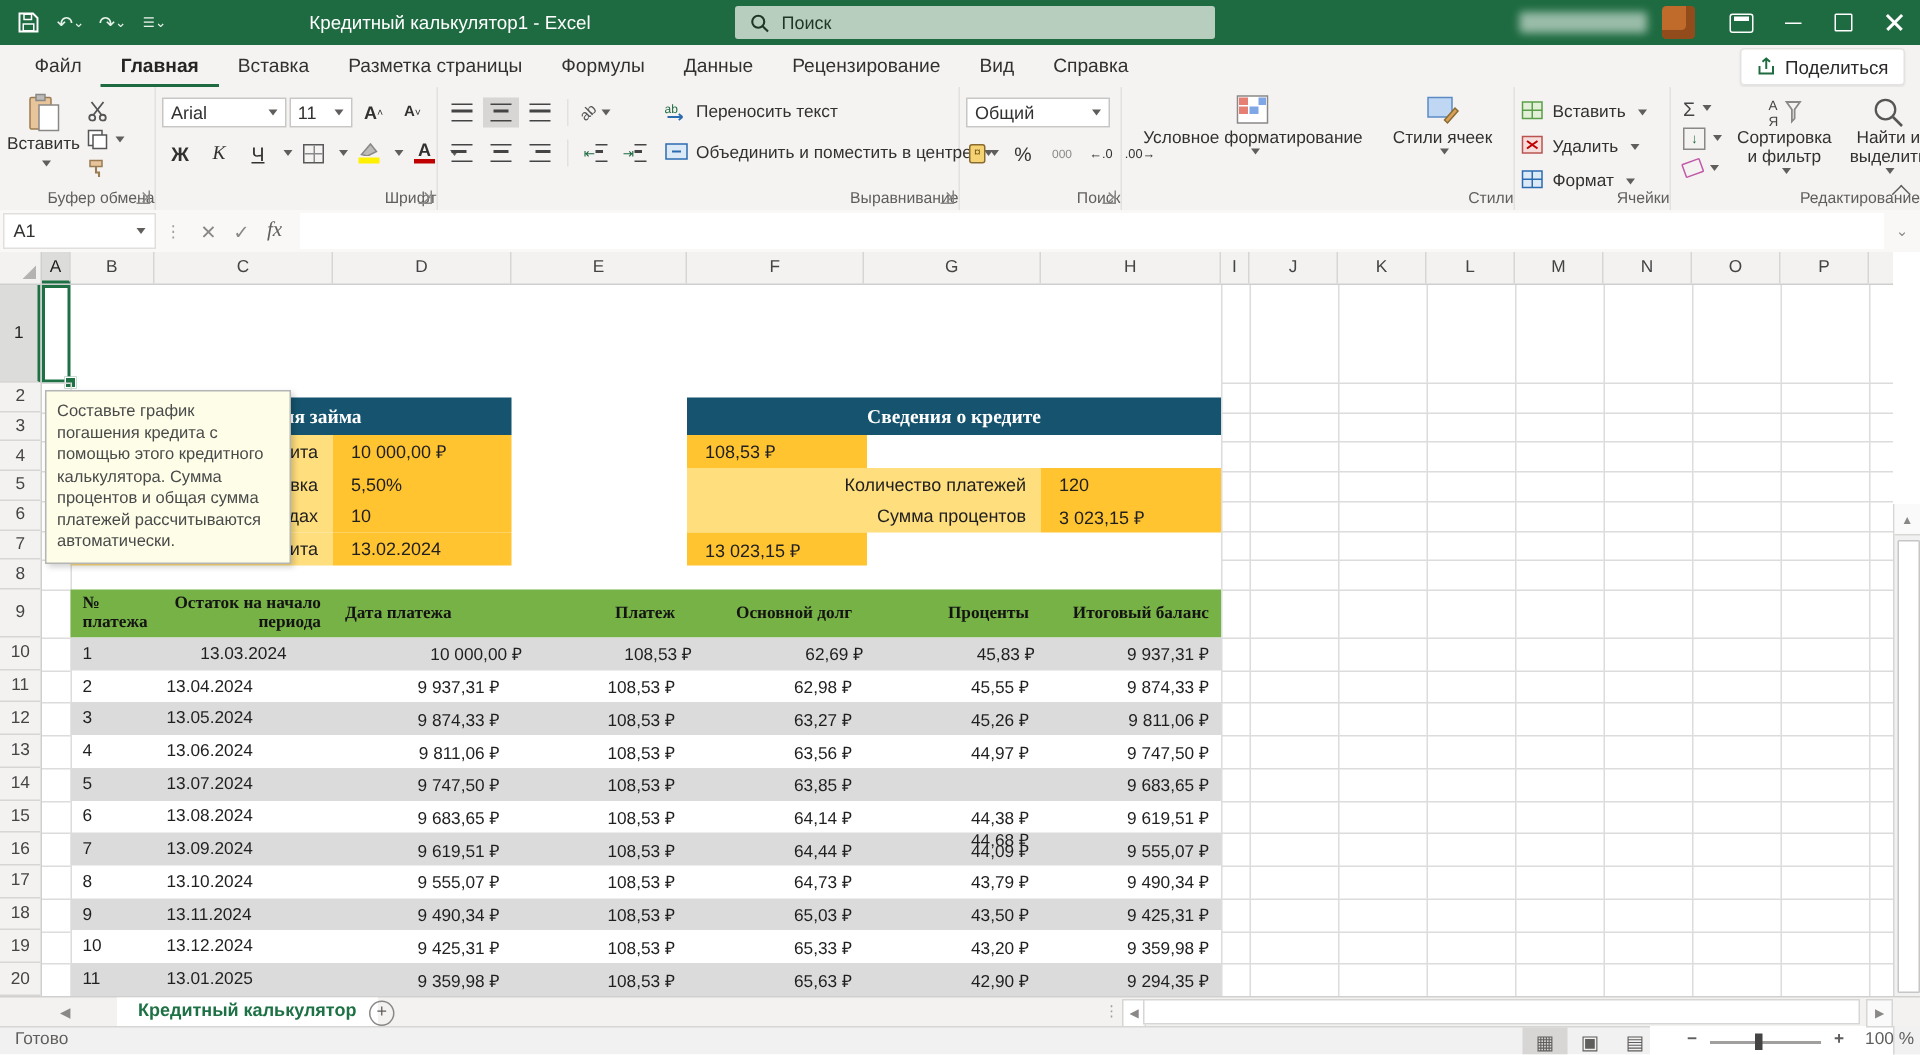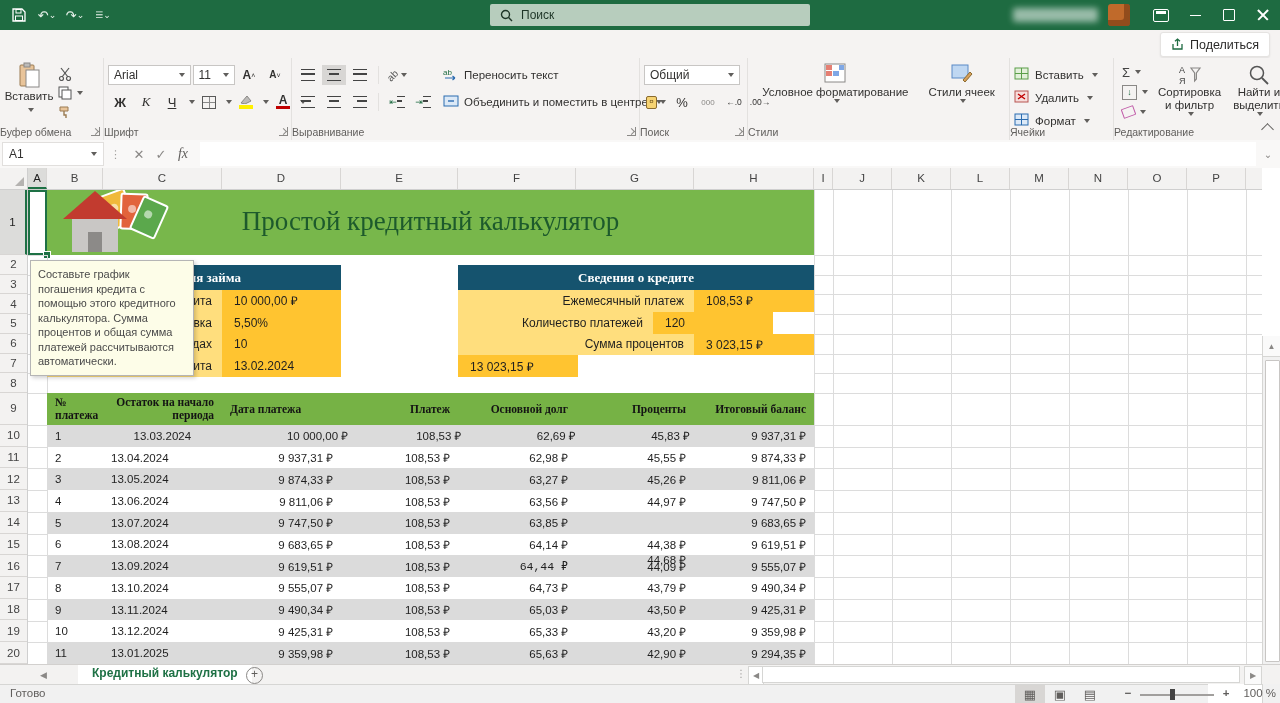--- a/index.html
+++ b/index.html
@@ -30,21 +30,21 @@
   .tabrow{position:absolute;left:0;top:30px;width:1280px;height:28px;background:#F5F3F2}
   .menutabs{position:absolute;left:10px;top:0;height:28px;display:flex}
   .mtab{padding:0 13px;line-height:27px;font-size:12.8px;color:#323130}
   .mtab.active{font-weight:bold;color:#252423;border-bottom:2.5px solid #1E6B41}
   .sharebtn{position:absolute;right:10px;top:2px;height:23px;background:#fff;border:1px solid #E5E3E1;border-radius:3px;
             display:flex;align-items:center;gap:6px;padding:0 10px;font-size:12.5px;color:#2B2A29;box-shadow:0 1px 2px rgba(0,0,0,.08)}
 
   
   .ribbon{position:absolute;left:0;top:58px;width:1280px;height:82px;background:#F5F3F2;border-bottom:1px solid #D2D0CE;display:flex}
   .rgroup{position:relative;height:82px;border-right:1px solid #E3E1DF;padding:4px 4px 0;box-sizing:border-box;flex:0 0 auto}
-  .glabel{position:absolute;left:0;right:0;bottom:2px;text-align:left;font-size:10.5px;color:#605E5C;white-space:nowrap}
+  .glabel{position:absolute;left:0;right:0;bottom:2px;text-align:right;font-size:10.5px;color:#605E5C;white-space:nowrap}
   .launcher{position:absolute;right:3px;bottom:4px;width:8px;height:8px;border-right:1.2px solid #8A8886;border-bottom:1.2px solid #8A8886}
   .launcher::after{content:"";position:absolute;right:1px;bottom:1px;width:4px;height:4px;border-right:1.2px solid #8A8886;border-bottom:1.2px solid #8A8886;transform:rotate(-45deg)}
   .chev{display:inline-block;width:0;height:0;border-left:3.2px solid transparent;border-right:3.2px solid transparent;border-top:4px solid #605E5C;vertical-align:middle;margin-left:3px}
   .gbody{display:flex;height:62px}
   .bigbtn{width:50px;display:flex;flex-direction:column;align-items:center;justify-content:flex-start;font-size:11.5px;color:#323130}
   .biglbl{text-align:center;line-height:13px;margin-top:2px}
   .minicol{display:flex;flex-direction:column;justify-content:space-between;padding:3px 2px}
   .mini{height:18px;display:flex;align-items:center;gap:2px;padding:0 2px}
   .rstack{display:flex;flex-direction:column;justify-content:flex-start;gap:5px;padding-top:2px}
   .rrow{display:flex;align-items:center;height:22px;gap:2px}
@@ -141,21 +141,21 @@
   .sheettab{position:absolute;left:78px;top:0;height:19px;background:#fff;border-bottom:2px solid #1E7145;
             padding:0 14px;line-height:17px;font-size:12px;font-weight:bold;color:#1E7145}
   .addsheet{position:absolute;left:246px;top:2px;width:15px;height:15px;border:1px solid #8A8886;border-radius:50%;
             color:#605E5C;font-size:12px;line-height:13px;text-align:center}
   .hdots{position:absolute;left:736px;top:3px;color:#A19F9D;font-size:10px;letter-spacing:0}
   .hs-left{position:absolute;left:748px;top:1px;width:14px;height:17px;background:#fff;border:1px solid #D6D6D4;color:#8A8886;font-size:8px;display:flex;align-items:center;justify-content:center}
   .hs-thumb{position:absolute;left:762px;top:1px;width:478px;height:17px;background:#fff;border:1px solid #D6D6D4;box-sizing:border-box}
   .hs-right{position:absolute;left:1244px;top:1px;width:16px;height:17px;background:#FAFAFA;border:1px solid #D6D6D4;color:#8A8886;font-size:8px;display:flex;align-items:center;justify-content:center}
 
   
-  .statusbar{position:absolute;left:0;top:684px;width:1208px;height:19px;background:#F1F1F1;border-top:1px solid #D6D6D4;box-sizing:border-box;font-size:11.5px;color:#605E5C}
+  .statusbar{position:absolute;left:0;top:684px;width:1100px;height:19px;background:#F1F1F1;border-top:1px solid #D6D6D4;box-sizing:border-box;font-size:11.5px;color:#605E5C}
   .st-ready{position:absolute;left:10px;top:2px}
   .viewbtns{position:absolute;left:1015px;top:0;display:flex;height:18px}
   .vb{width:30px;display:flex;align-items:center;justify-content:center;color:#605E5C;font-size:13px}
   .vb.active{background:#D8D6D4}
   .zminus{position:absolute;left:1122px;top:2px;width:12px;text-align:center;color:#605E5C;font-weight:bold}
   .ztrack{position:absolute;left:1140px;top:9px;width:74px;height:2px;background:#A19F9D}
   .zthumb{position:absolute;left:1170px;top:4px;width:5px;height:11px;background:#444}
   .zplus{position:absolute;left:1220px;top:2px;width:12px;text-align:center;color:#605E5C;font-weight:bold}
   .zlabel{position:absolute;left:1240px;top:2px;width:36px;text-align:right}
 
@@ -170,20 +170,21 @@
       <svg width="14" height="14" viewBox="0 0 14 14">
           <path d="M1 1h9l3 3v9H1z" fill="none" stroke="#fff" stroke-width="1.3"></path>
           <rect x="3.5" y="8" width="7" height="4.5" fill="none" stroke="#fff"></rect>
           <rect x="4" y="1.5" width="5" height="3.5" fill="none" stroke="#fff"></rect>
         </svg>
     </div>
     <div class="qbtn">↶<span class="qchev">⌄</span></div>
     <div class="qbtn">↷<span class="qchev">⌄</span></div>
     <div class="qbtn qchev">☰⌄</div>
   </div>
+  <div class="tb-title">Кредитный калькулятор1 - Excel</div>
   <div class="searchbox">
     <span>
       <svg width="13" height="13" viewBox="0 0 13 13">
           <circle cx="5.5" cy="5.5" r="4" fill="none" stroke="#1E3527" stroke-width="1.4"></circle>
           <line x1="8.6" y1="8.6" x2="12" y2="12" stroke="#1E3527" stroke-width="1.4"></line>
         </svg>
     </span>
     <span>Поиск</span>
   </div>
   <div class="tb-right">
@@ -198,20 +199,31 @@
     <div class="winbtn">
         <div class="maxbox"></div>
       </div>
     <div class="winbtn">
         <div class="closex"></div>
       </div>
   </div>
 </div>
 
 <div class="tabrow">
+  <div class="menutabs">
+      <div class="mtab">Файл</div>
+      <div class="mtab active">Главная</div>
+      <div class="mtab">Вставка</div>
+      <div class="mtab">Разметка страницы</div>
+      <div class="mtab">Формулы</div>
+      <div class="mtab">Данные</div>
+      <div class="mtab">Рецензирование</div>
+      <div class="mtab">Вид</div>
+      <div class="mtab">Справка</div>
+    </div>
   <div class="sharebtn">
     <span>
       <svg width="13" height="13" viewBox="0 0 13 13">
           <path d="M2 6v5h9V6" fill="none" stroke="#1E6B41" stroke-width="1.3"></path>
           <path d="M6.5 1v7M4 3.2 6.5 1 9 3.2" fill="none" stroke="#1E6B41" stroke-width="1.3"></path>
         </svg>
     </span>
     <span>Поделиться</span>
   </div>
 </div>
@@ -561,31 +573,20 @@
       <div class="rh" style="height: 21.73px;">15</div>
       <div class="rh" style="height: 21.73px;">16</div>
       <div class="rh" style="height: 21.73px;">17</div>
       <div class="rh" style="height: 21.73px;">18</div>
       <div class="rh" style="height: 21.73px;">19</div>
       <div class="rh" style="height: 21.73px;">20</div>
     </div>
 
   <div class="sheet">
 
-    <div class="banner">
-      <div class="house">
-        <div class="bill bill1"></div>
-          <div class="bill bill2"></div>
-          <div class="bill bill3"></div>
-        <div class="hbody"></div>
-          <div class="hroof"></div>
-          <div class="hdoor"></div>
-      </div>
-      <div class="banner-title">Простой кредитный калькулятор</div>
-    </div>
     <div class="a1cell"></div>
     <div class="a1handle"></div>
 
     <div class="infotable" style="left:19px;width:294px">
       <div class="ith">Сведения займа</div>
       <div>
           <div class="itr">
             <div class="itl" style="width: 175px;">Сумма кредита</div>
             <div class="itv" style="width: 119px;">10 000,00 ₽</div>
           </div>
@@ -601,25 +602,24 @@
             <div class="itl" style="width: 175px;">Дата взятия кредита</div>
             <div class="itv" style="width: 119px;">13.02.2024</div>
           </div>
         </div>
     </div>
 
     <div class="infotable" style="left:430px;width:356px">
       <div class="ith">Сведения о кредите</div>
       <div>
           <div class="itr">
-            <div class="itl" style="width: 236px;">Ежемесячный платеж</div>
             <div class="itv" style="width: 120px;">108,53 ₽</div>
           </div>
           <div class="itr">
-            <div class="itl" style="width: 195px;">Количество платежей</div>
+            <div class="itl" style="width: 236px;">Количество платежей</div>
             <div class="itv" style="width: 120px;">120</div>
           </div>
           <div class="itr">
             <div class="itl" style="width: 236px;">Сумма процентов</div>
             <div class="itv" style="width: 120px;">3 023,15 ₽</div>
           </div>
           <div class="itr">
             <div class="itv" style="width: 120px;">13 023,15 ₽</div>
           </div>
         </div>
@@ -687,21 +687,21 @@
           <div class="sc ar" style="width: 117px;">108,53 ₽</div>
           <div class="sc ar" style="width: 118px;">64,14 ₽</div>
           <div class="sc ar" style="width: 118px;">44,38 ₽</div>
           <div class="sc ar" style="width: 120px;">9 619,51 ₽</div>
         </div>
         <div class="srow alt">
           <div class="sc al" style="width: 56px;">7</div>
           <div class="sc al" style="width: 119px;">13.09.2024</div>
           <div class="sc ar" style="width: 119px;">9 619,51 ₽</div>
           <div class="sc ar" style="width: 117px;">108,53 ₽</div>
-          <div class="sc ar" style="width: 118px; font-family: Liberation Mono, monospace;">64,44 ₽</div>
+          <div class="sc ar" style="width: 118px;">64,44 ₽</div>
           <div class="sc ar" style="width: 118px;">44,09 ₽</div>
           <div class="sc ar" style="width: 120px;">9 555,07 ₽</div>
         </div>
         <div class="srow">
           <div class="sc al" style="width: 56px;">8</div>
           <div class="sc al" style="width: 119px;">13.10.2024</div>
           <div class="sc ar" style="width: 119px;">9 555,07 ₽</div>
           <div class="sc ar" style="width: 117px;">108,53 ₽</div>
           <div class="sc ar" style="width: 118px;">64,73 ₽</div>
           <div class="sc ar" style="width: 118px;">43,79 ₽</div>

